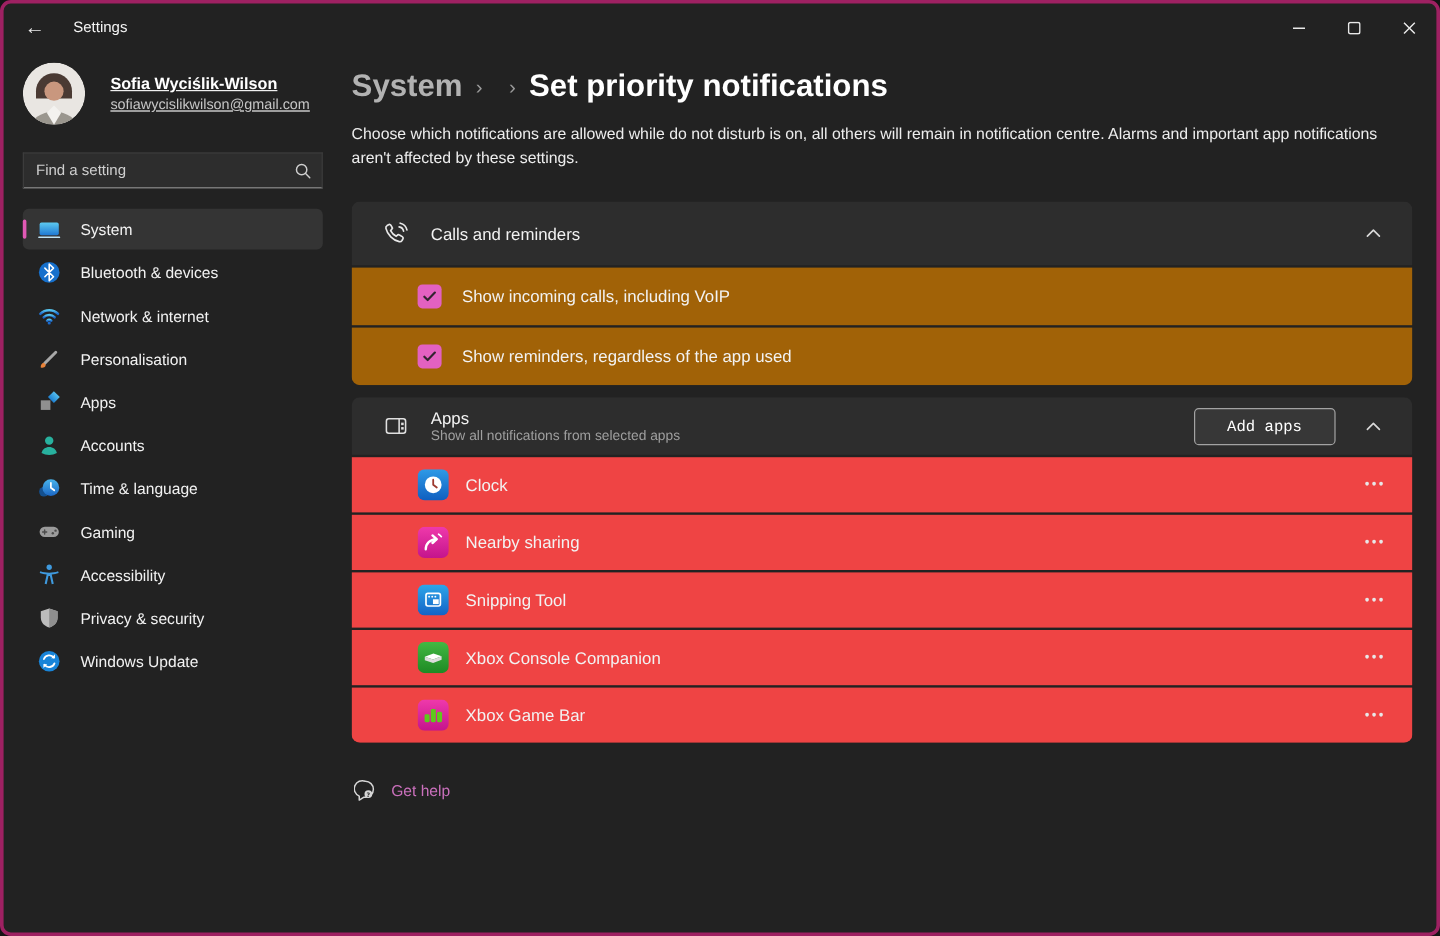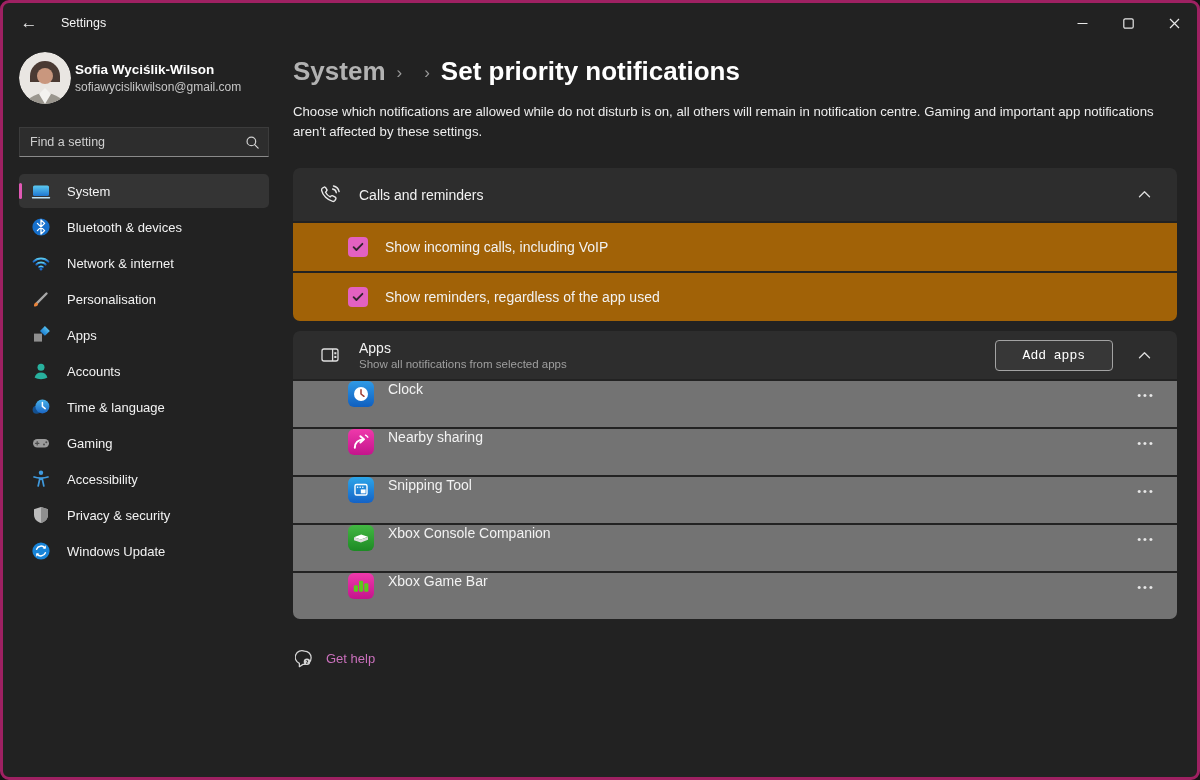--- a/index.html
+++ b/index.html
@@ -16,21 +16,21 @@
   .app-title { font-size:12.5px; margin-left:12px; color:#f5f5f5; }
   .win-controls { margin-left:auto; display:flex; height:40px; }
   .win-btn { width:46px; height:40px; display:flex; align-items:center; justify-content:center; }
   
   .body-row { flex:1; display:flex; min-height:0; }
   .sidebar { width:280px; flex-shrink:0; padding:0 14px 0 16px; }
   .main { flex:1; padding:9px 20px 0 10px; min-width:0; }
   
   .profile { display:flex; align-items:center; margin-top:9px; }
   .avatar { width:52px; height:52px; border-radius:50%; overflow:hidden; flex-shrink:0; }
-  .profile-text { margin-left:4px; }
+  .profile-text { margin-left:21px;text-decoration:underline; }
   .profile-name { font-size:13.5px; font-weight:bold; color:#ffffff; }
   .profile-email { font-size:12px; color:#c6c6c6; margin-top:3px; }
   
   .searchbox { margin-top:23px; height:30px; background:#2d2d2d; border:1px solid #3c3c3c; border-bottom:1px solid #8a8a8a;
                border-radius:0; display:flex; align-items:center; padding:0 8px 0 10px; }
   .searchbox input { flex:1; background:transparent; border:none; outline:none; color:#e8e8e8; font-size:12.5px;
                      font-family:"Liberation Sans","DejaVu Sans",sans-serif; }
   .searchbox input::placeholder { color:#cfcfcf; }
   
   .nav { margin-top:17px; }
@@ -54,21 +54,21 @@
   .exp-title { font-size:14px; color:#f2f2f2; }
   .exp-sub { font-size:11.5px; color:#9f9f9f; margin-top:2px; }
   .exp-right { margin-left:auto; display:flex; align-items:center; }
   .chevron-btn { width:30px; height:30px; display:flex; align-items:center; justify-content:center; }
   .sub-row { height:48px; background:#a16207; margin-top:2px; display:flex; align-items:center; padding-left:55px; }
   .checkbox { width:20px; height:20px; border-radius:4px; background:#e361c1; display:flex; align-items:center; justify-content:center; flex-shrink:0; }
   .check-label { margin-left:17px; font-size:14px; color:#f2f2f2; }
   .add-btn { background:#373737; border:1px solid #a3a3a3; border-radius:4px; color:#ffffff; font-size:13px;
              padding:0 27px; height:31px; line-height:29px; margin-right:16px;
              font-family:Liberation Mono, monospace; }
-  .app-row { height:46px; background:#737373; margin-top:2px; display:flex; padding:0 14px 0 55px; }
+  .app-row { height:46px; background:#ef4444; margin-top:2px; display:flex; align-items:center; padding:0 14px 0 55px; }
   .app-icon { width:26px; height:26px; flex-shrink:0; }
   .app-name { margin-left:14px; font-size:14px; color:#f2f2f2; }
   .more-btn { margin-left:auto; width:34px; height:28px; display:flex; align-items:center; justify-content:center;
               color:#e8e8e8; font-size:11px; letter-spacing:2px; border-radius:4px; }
   
   .gethelp { display:flex; align-items:center; margin-top:30px; margin-left:2px; }
   .gethelp-icon { width:19px; height:19px; }
   .gethelp-link { margin-left:12px; font-size:13px; color:#ca70bc; }
 </style>
 </head>
@@ -288,21 +288,21 @@
 
     <div class="main">
 
       <div class="breadcrumb">
         <span class="crumb">System</span>
         <span class="crumb-sep">›</span>
         <span class="crumb-sep">›</span>
         <span class="crumb current">Set priority notifications</span>
       </div>
 
-      <div class="page-desc">Choose which notifications are allowed while do not disturb is on, all others will remain in notification centre. Gaming and important app notifications aren't affected by these settings.</div>
+      <div class="page-desc">Choose which notifications are allowed while do not disturb is on, all others will remain in notification centre. Alarms and important app notifications aren't affected by these settings.</div>
 
       <div class="card-group">
         <div class="exp-header">
           <span class="exp-icon">
             <svg viewBox="0 0 22 22" width="22" height="22" fill="none" stroke="#e8e8e8" stroke-width="1.4" stroke-linecap="round" stroke-linejoin="round">
               <path d="M8.1 6.1L6.8 3.8c-.4-.7-1.3-1-2-.5L3.6 4c-.8.5-1.2 1.4-1 2.3 1.2 5.2 5.9 9.9 11.1 11.1.9.2 1.8-.2 2.3-1l.7-1.2c.5-.7.2-1.6-.5-2l-2.3-1.3c-.6-.4-1.4-.3-1.9.2l-.8.8c-2-1-3.7-2.7-4.7-4.7l.8-.8c.5-.5.6-1.3.3-1.9z"></path>
               <path d="M13.6 5a4.4 4.4 0 0 1 3.7 3.7"></path>
               <path d="M14.5 2a7.4 7.4 0 0 1 5.6 5.6"></path>
             </svg>
           </span>

